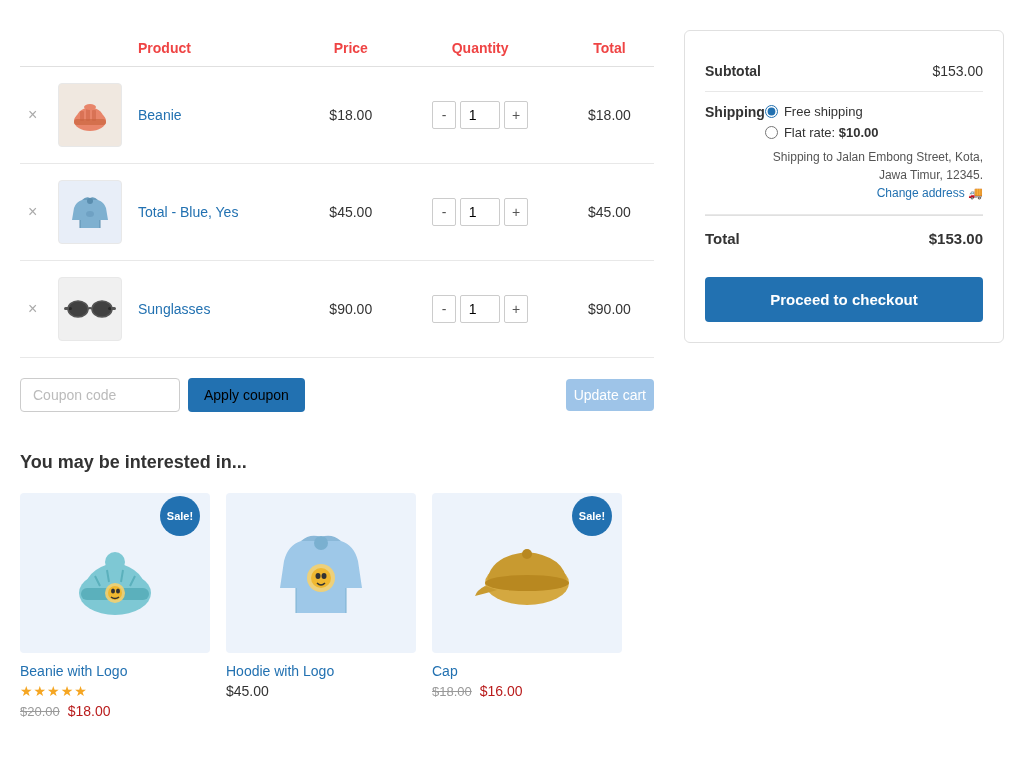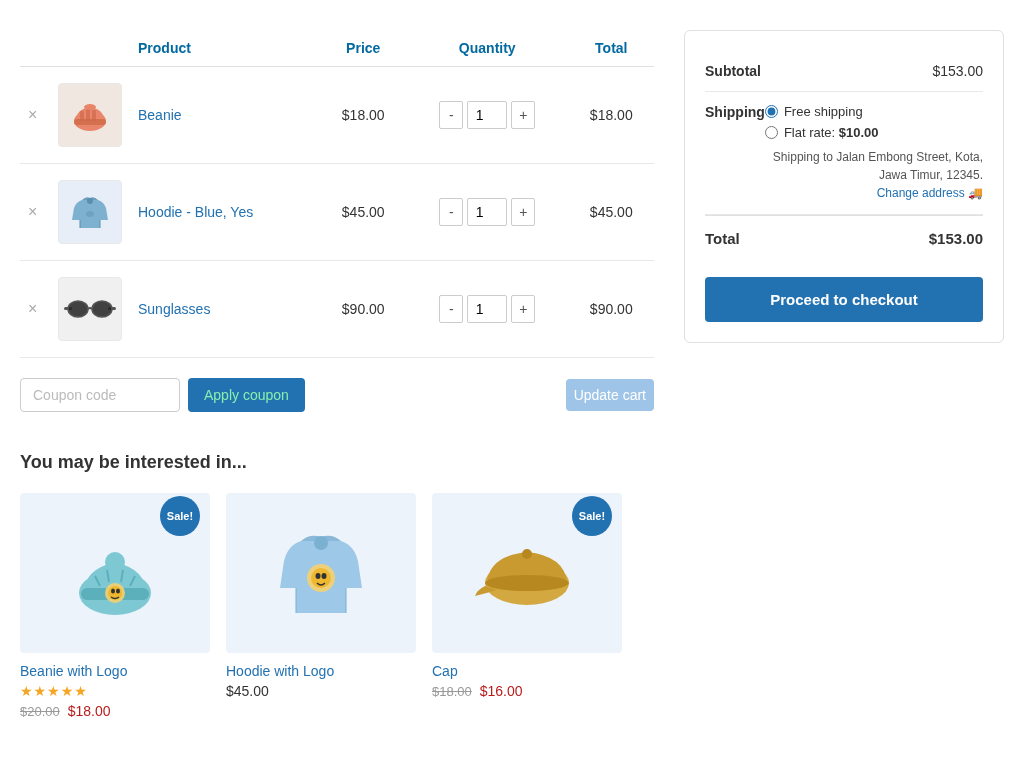--- a/index.html
+++ b/index.html
@@ -5,21 +5,21 @@
     * { box-sizing: border-box; margin: 0; padding: 0; }
     body { font-family: -apple-system, BlinkMacSystemFont, 'Segoe UI', sans-serif; background: #fff; color: #333; font-size: 14px; }
     .page { max-width: 1024px; margin: 0 auto; padding: 30px 20px; }
     
     
     .cart-layout { display: flex; gap: 30px; }
     .cart-main { flex: 1; }
     .cart-sidebar { width: 320px; }
     
     table { width: 100%; border-collapse: collapse; }
-    thead th { padding: 10px 8px; font-weight: 600; color: #0369a1; border-bottom: 1px solid #e0e0e0; text-align: left; }
+    thead th { padding: 10px 8px; font-weight: 600; color: #ef4444; border-bottom: 1px solid #e0e0e0; text-align: left; }
     thead th.price-col, thead th.qty-col, thead th.total-col { text-align: center; }
     
     tbody tr { border-bottom: 1px solid #e8e8e8; }
     tbody tr td { padding: 16px 8px; vertical-align: middle; }
     
     .remove-btn { color: #aaa; cursor: pointer; font-size: 16px; text-decoration: none; display: inline-block; line-height: 1; }
     
     .product-img { width: 64px; height: 64px; border: 1px solid #e8e8e8; border-radius: 4px; background: #f5f8fc; display: flex; align-items: center; justify-content: center; overflow: hidden; }
     
     .product-name a { color: #2271b1; text-decoration: none; }
@@ -29,21 +29,21 @@
     
     .qty-control { display: flex; align-items: center; justify-content: center; gap: 4px; }
     .qty-btn { border: 1px solid #ccc; background: #fff; width: 24px; height: 28px; cursor: pointer; font-size: 14px; border-radius: 2px; display: flex; align-items: center; justify-content: center; color: #555; }
     .qty-input { border: 1px solid #ccc; text-align: center; width: 40px; height: 28px; font-size: 14px; border-radius: 2px; outline: none; }
     
     
     .coupon-row { display: flex; align-items: center; justify-content: space-between; margin-top: 20px; }
     .coupon-left { display: flex; gap: 8px; }
     .coupon-input { border: 1px solid #ccc; border-radius: 4px; padding: 8px 12px; font-size: 14px; width: 160px; outline: none; color: #999; }
     .coupon-input::placeholder { color: #bbb; }
-    .apply-btn { background: #2271b1; color: #86efac; border: none; border-radius: 4px; padding: 8px 16px; font-size: 14px; cursor: pointer; font-weight: 500; }
+    .apply-btn { background: #2271b1; color: #000000; border: none; border-radius: 4px; padding: 8px 16px; font-size: 14px; cursor: pointer; font-weight: 500; }
     .update-btn { background: #9ec4e8; color: #fff; border: none; border-radius: 4px; padding: 8px 8px; font-size: 14px; cursor: pointer; font-weight: 500; }
     
     
     .order-summary { border: 1px solid #e0e0e0; border-radius: 6px; padding: 20px; }
     .summary-row { display: flex; justify-content: space-between; align-items: flex-start; padding: 12px 0; border-bottom: 1px solid #e8e8e8; }
     .summary-row:last-of-type { border-bottom: none; }
     .summary-label { font-weight: 600; color: #333; }
     .summary-value { text-align: right; color: #333; }
     .total-row { display: flex; justify-content: space-between; align-items: center; padding: 14px 0; border-top: 1px solid #e0e0e0; }
     .total-label { font-weight: 700; font-size: 15px; }
@@ -138,21 +138,21 @@
                   <path d="M16 12 Q10 14 8 20 L6 32 L14 32 L14 40 L34 40 L34 32 L42 32 L40 20 Q38 14 32 12" fill="#7eb0d0"></path>
                   <path d="M16 12 Q20 8 24 10 Q28 8 32 12" fill="#6a9dbe"></path>
                   <circle cx="24" cy="13" r="3" fill="#5a8dae"></circle>
                   <path d="M14 32 L14 40" stroke="#5a8dae" stroke-width="1"></path>
                   <path d="M34 32 L34 40" stroke="#5a8dae" stroke-width="1"></path>
                   <ellipse cx="24" cy="26" rx="4" ry="3" fill="#5a8dae" opacity="0.4"></ellipse>
                 </svg>
               </div>
             </td>
             <td class="product-name">
-              <a href="#">Hoodie - Blue, Yes</a>
+              <a href="#">Total - Blue, Yes</a>
             </td>
             <td class="price-cell">$45.00</td>
             <td>
               <div class="qty-control">
                 <button class="qty-btn">-</button>
                 <input class="qty-input" type="number" value="1" min="0" style="">
                 <button class="qty-btn">+</button>
               </div>
             </td>
             <td class="total-cell">$45.00</td>

